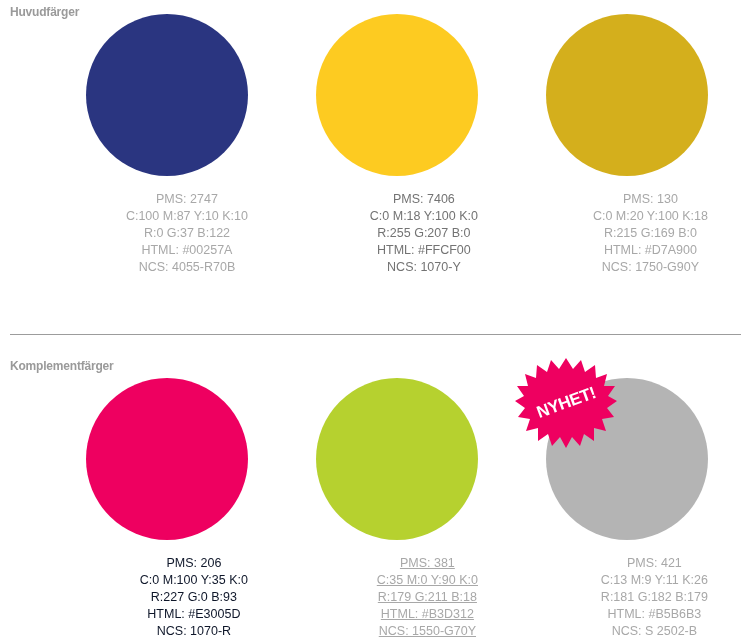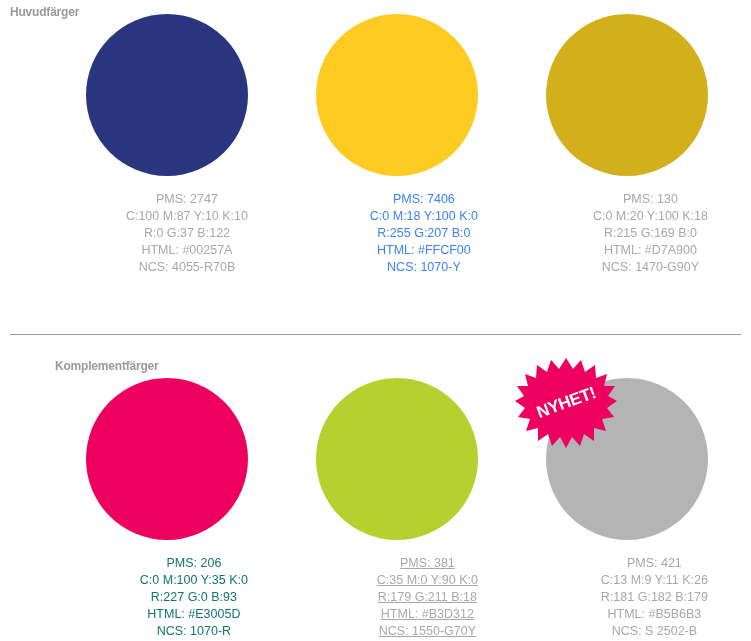--- a/index.html
+++ b/index.html
@@ -35,21 +35,21 @@
   .section-title {
     position: absolute;
     left: 10px;
     font-size: 12px;
     font-weight: bold;
     color: #9a9a9a;
     letter-spacing: -0.2px;
     white-space: nowrap;
   }
   .section-primary .section-title { top: 5px; }
-  .section-complement .section-title { top: 37px; margin-left: 45px; }
+  .section-complement .section-title { top: 37px; }
 
   .columns {
     position: absolute;
     left: 0;
     width: 751px;
     display: flex;
   }
   .section-primary .columns { top: 14px; }
   .section-complement .columns { top: 56px; }
 
@@ -127,57 +127,57 @@
         <div>R:0  G:37  B:122</div>
         <div>HTML: #00257A</div>
         <div>NCS: 4055-R70B</div>
       </div>
     </div>
 
     <div class="col col-2">
       <div class="swatch-wrap">
         <div class="swatch" id="sw-0-1" style="background: rgb(253, 203, 33);"></div>
       </div>
-      <div class="specs" style="color: #3b82f6;">
+      <div class="specs" style="color: #737373;">
         <div>PMS: 7406</div>
         <div>C:0  M:18  Y:100  K:0</div>
         <div>R:255  G:207  B:0</div>
         <div>HTML: #FFCF00</div>
         <div>NCS: 1070-Y</div>
       </div>
     </div>
 
     <div class="col col-3">
       <div class="swatch-wrap">
         <div class="swatch" id="sw-0-2" style="background: rgb(212, 175, 28);"></div>
       </div>
       <div class="specs" style="color: rgb(168, 168, 168);">
         <div>PMS: 130</div>
         <div>C:0  M:20  Y:100  K:18</div>
         <div>R:215  G:169  B:0</div>
         <div>HTML: #D7A900</div>
-        <div>NCS: 1470-G90Y</div>
+        <div>NCS: 1750-G90Y</div>
       </div>
     </div>
 
   </div>
 </div>
 
 <div class="divider" style="background: rgb(156, 156, 156);"></div>
 
 <div class="section section-complement">
   <div class="section-title" style="color: rgb(154, 154, 154);">Komplementfärger</div>
 
   <div class="columns">
 
     <div class="col col-1">
       <div class="swatch-wrap">
         <div class="swatch" id="sw-1-0" style="background: rgb(238, 0, 96);"></div>
       </div>
-      <div class="specs" style="color: #0f766e;">
+      <div class="specs" style="color: #0f172a;">
         <div>PMS: 206</div>
         <div>C:0  M:100  Y:35  K:0</div>
         <div>R:227  G:0  B:93</div>
         <div>HTML: #E3005D</div>
         <div>NCS: 1070-R</div>
       </div>
     </div>
 
     <div class="col col-2">
       <div class="swatch-wrap">

